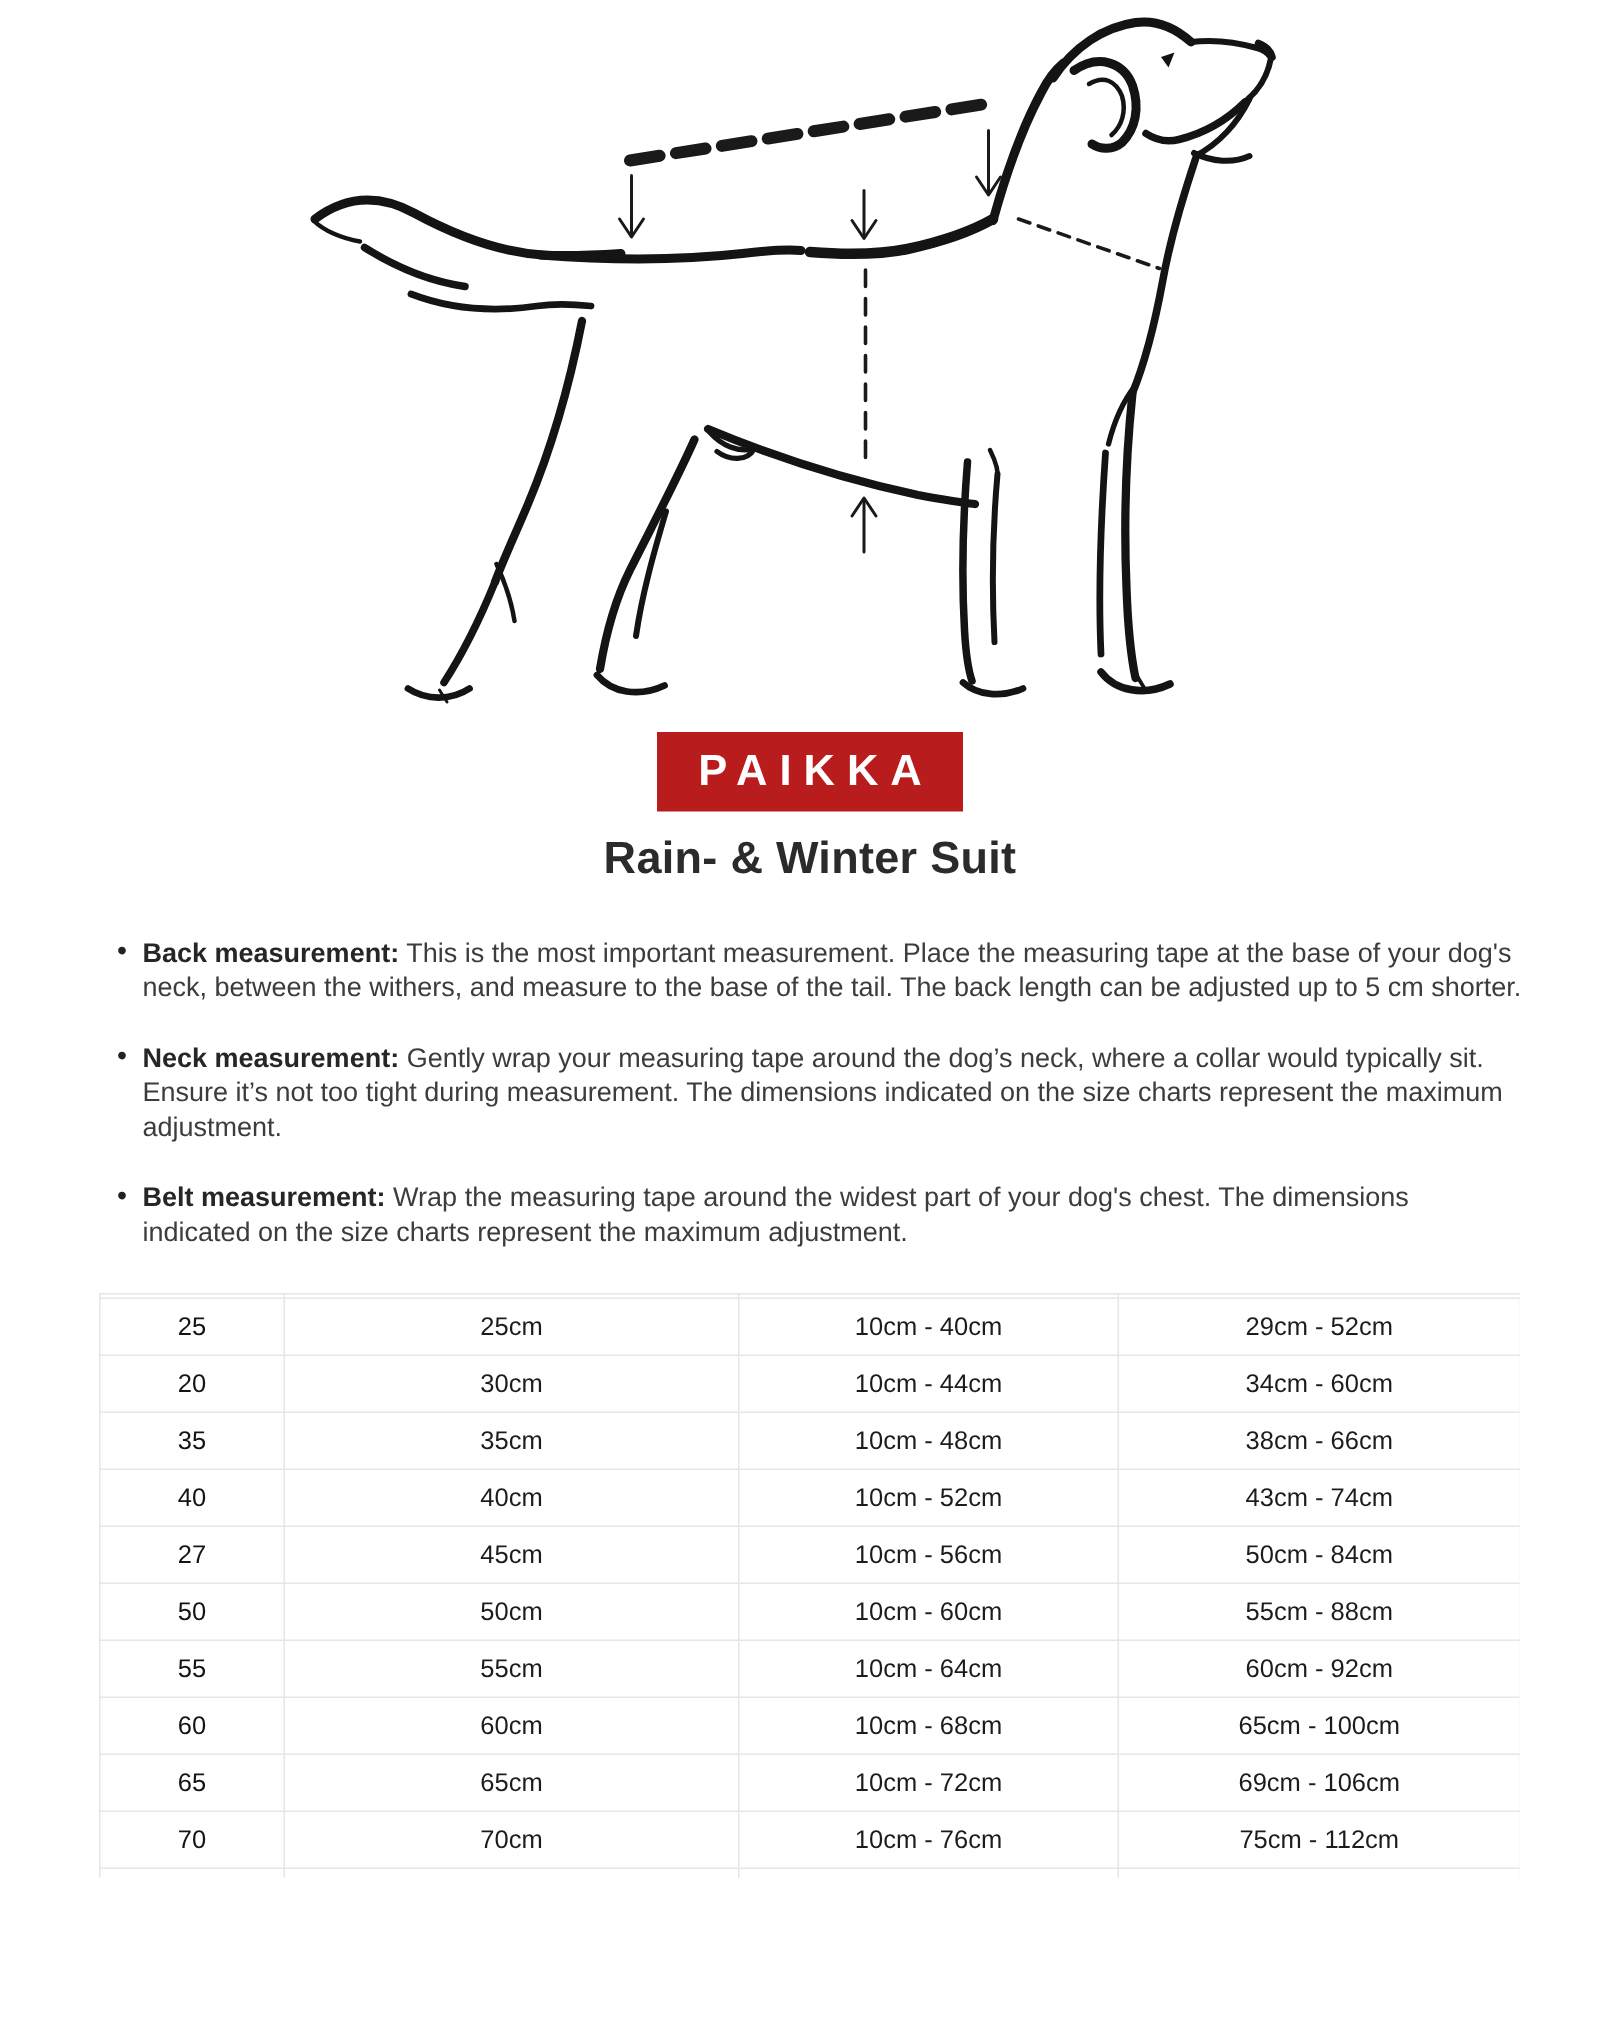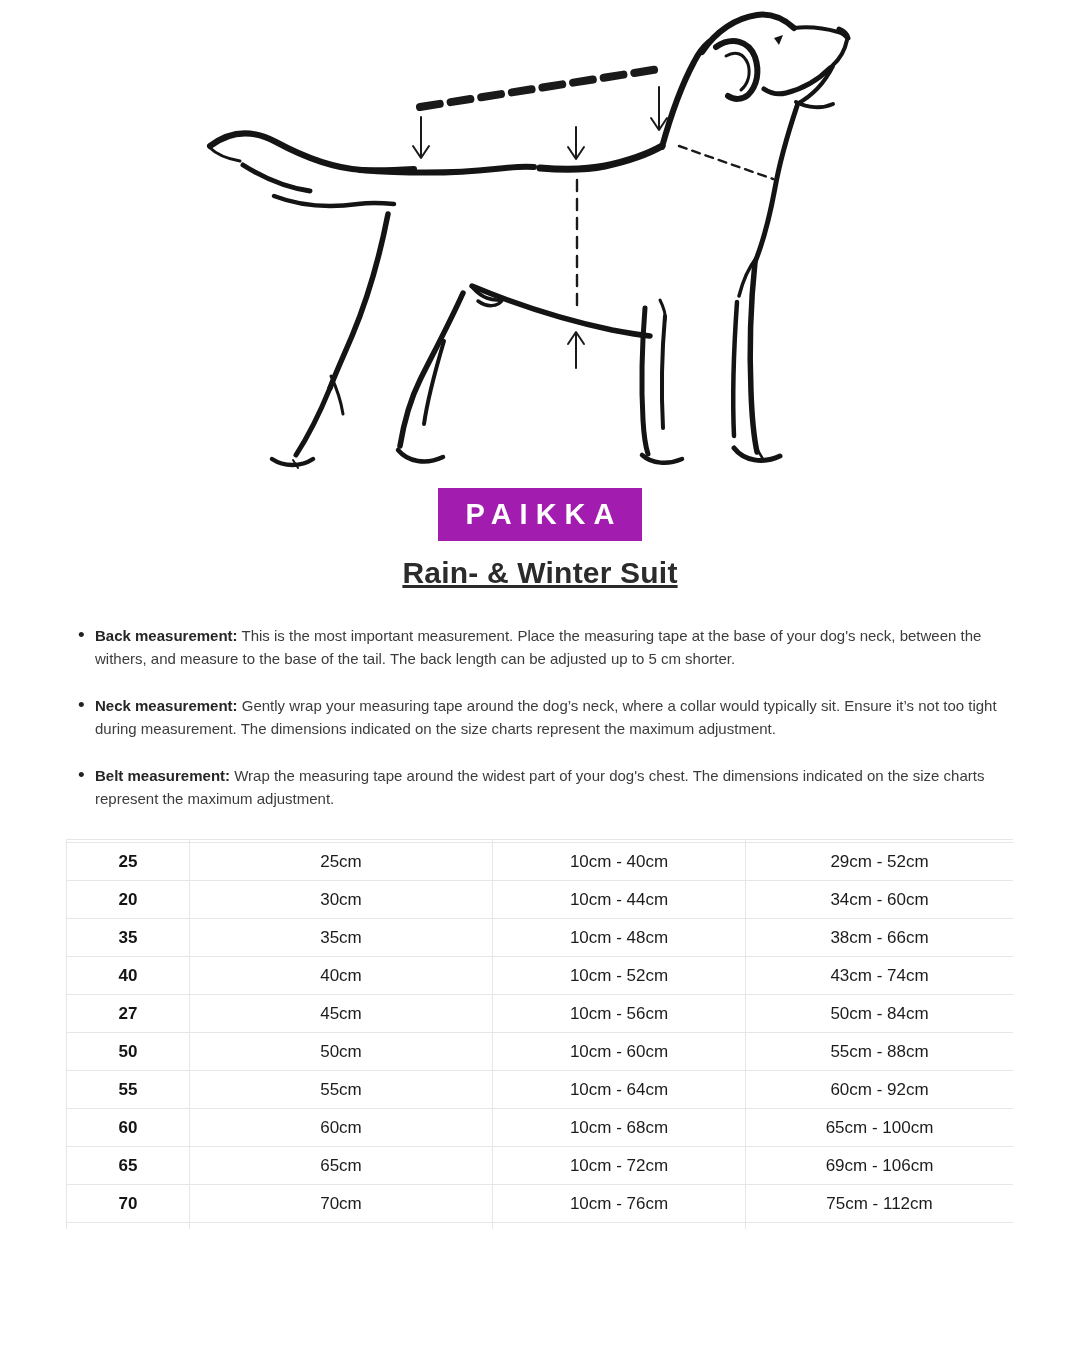--- a/index.html
+++ b/index.html
@@ -3,52 +3,52 @@
 <meta charset="utf-8">
 <style>
   html,body{margin:0;padding:0;}
   body{
     width:1080px;height:1350px;background:#ffffff;overflow:hidden;
     font-family:"Liberation Sans",sans-serif;
     -webkit-font-smoothing:antialiased;
   }
   figure.diagram{margin:0;width:1080px;height:480px;}
   .logo-box{
-    width:204px;height:53px;background:#a21caf;margin:8px auto 0;
+    width:204px;height:53px;background:#b91c1c;margin:8px auto 0;
     display:flex;align-items:center;justify-content:center;
   }
   .logo-box span{
     color:#ffffff;font-weight:bold;font-size:29px;letter-spacing:8px;padding-left:8px;
   }
   h1.page-title{
     margin:15px 0 0;line-height:34px;text-align:center;
-    font-size:30px;font-weight:bold;color:#2b2b2b;letter-spacing:.2px;text-decoration:underline;
+    font-size:30px;font-weight:bold;color:#2b2b2b;letter-spacing:.2px;
   }
   ul.instructions{
     margin:34px 65px 15px;padding:0;list-style:none;
-    color:#3c3c3c;font-size:15px;line-height:23px;
+    color:#3c3c3c;font-size:18px;line-height:23px;
   }
   ul.instructions li{position:relative;padding-left:30px;}
   ul.instructions li + li{margin-top:24px;}
   ul.instructions li::before{
     content:"\2022";position:absolute;left:13px;top:-1px;color:#222;font-size:19px;
   }
   .lead{font-weight:bold;color:#262626;}
   .table-wrap{margin:29px 0 0 66px;width:947px;height:390px;overflow:hidden;}
   table.size-table{
     border-collapse:collapse;width:947px;table-layout:fixed;
     font-size:17px;color:#1c1c1c;background:#fff;
   }
   .size-table td{
     border:1px solid #e6e6e6;text-align:center;vertical-align:middle;
     height:37px;padding:0;background:#ffffff;overflow:hidden;
   }
   .size-table tr.sliver-top td{height:2px;}
   .size-table tr.sliver-bottom td{height:9px;}
-  .size-table td.size{font-weight:bold;color:#141414;}
+  .size-table td.size{font-weight:normal;color:#141414;}
   .stroke{fill:none;stroke:#141414;stroke-linecap:round;stroke-linejoin:round;}
   .anno{fill:none;stroke:#1a1a1a;stroke-linecap:round;stroke-linejoin:round;}
 </style>
 </head>
 <body>
 
 <div>
 
   <figure class="diagram">
     <svg width="1080" height="480" viewBox="0 0 1080 480">

